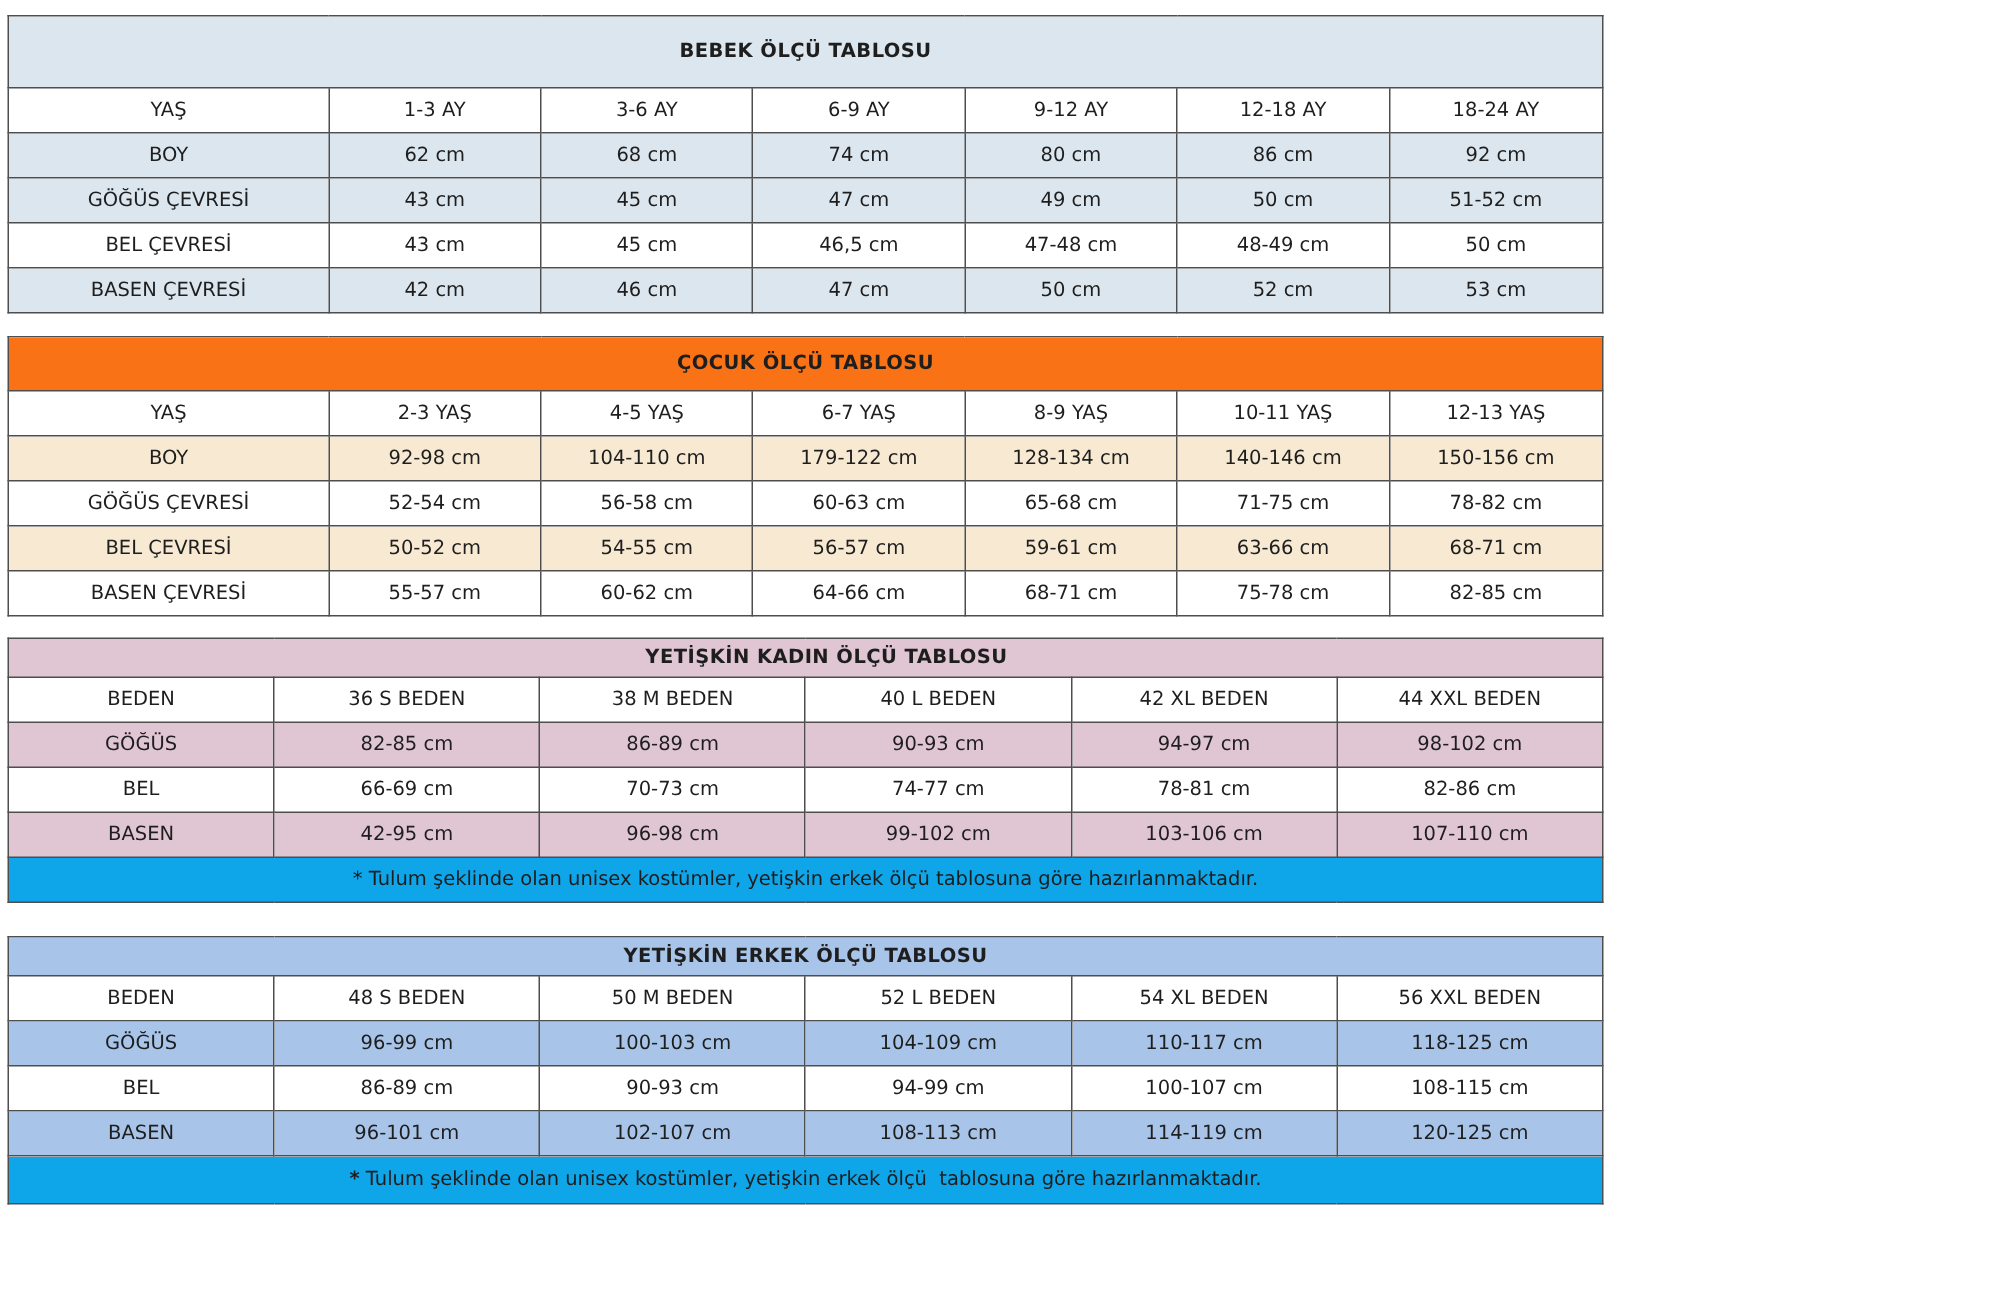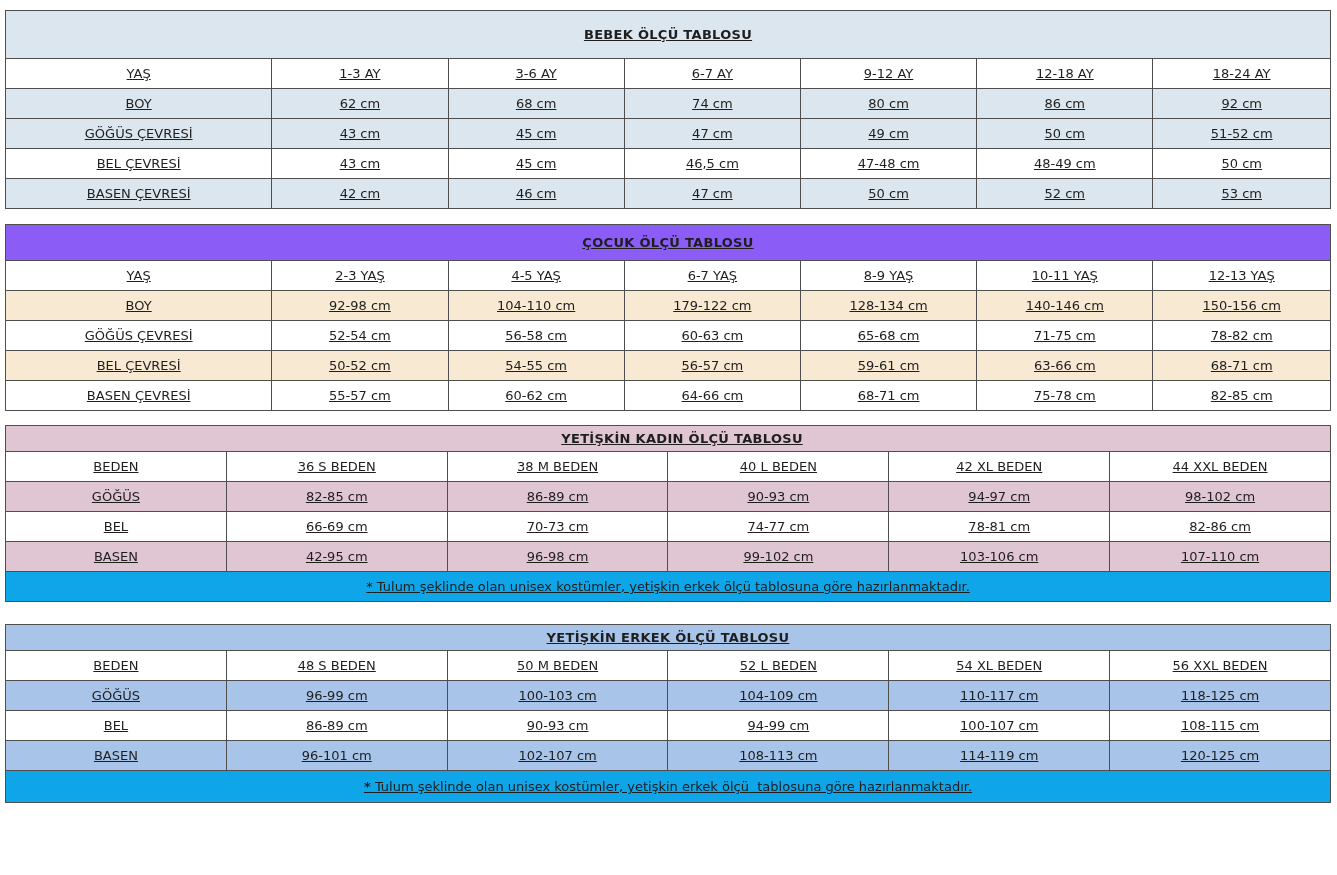--- a/index.html
+++ b/index.html
@@ -13,25 +13,24 @@
     padding: 10px 5px 8px 5px;
   }
   section.chart-block {
     margin-bottom: 15px;
   }
   section[data-table="1"] { margin-bottom: 14px; }
   section[data-table="2"] { margin-bottom: 22px; }
   section[data-table="3"] { margin-bottom: 0; }
 
   table.size-table {
-    width: 1326px;
+    width: 1064px;
     border-collapse: collapse;
     table-layout: fixed;
     border: 1px solid #4e4e4e;
-    text-decoration: underline;
   }
   table.size-table td {
     border: 1px solid #4e4e4e;
     text-align: center;
     vertical-align: middle;
     font-size: 13px;
     padding: 7px 4px;
     color: #1e1e1e;
     overflow: hidden;
   }
@@ -72,21 +71,21 @@
           <col style="width: 13.4%;">
         </colgroup>
         <tbody>
           <tr>
             <td colspan="7" class="title-cell" style="background: rgb(220, 230, 238);">BEBEK ÖLÇÜ TABLOSU</td>
           </tr>
           <tr>
             <td>YAŞ</td>
             <td>1-3 AY</td>
             <td>3-6 AY</td>
-            <td>6-7 AY</td>
+            <td>6-9 AY</td>
             <td>9-12 AY</td>
             <td>12-18 AY</td>
             <td>18-24 AY</td>
           </tr>
           <tr style="background: rgb(220, 230, 238);">
             <td>BOY</td>
             <td>62 cm</td>
             <td>68 cm</td>
             <td>74 cm</td>
             <td>80 cm</td>
@@ -129,21 +128,21 @@
           <col style="width: 20.1%;">
           <col style="width: 13.3%;">
           <col style="width: 13.3%;">
           <col style="width: 13.3%;">
           <col style="width: 13.3%;">
           <col style="width: 13.3%;">
           <col style="width: 13.4%;">
         </colgroup>
         <tbody>
           <tr>
-            <td colspan="7" class="title-cell" style="background: #8b5cf6;">ÇOCUK ÖLÇÜ TABLOSU</td>
+            <td colspan="7" class="title-cell" style="background: #f97316;">ÇOCUK ÖLÇÜ TABLOSU</td>
           </tr>
           <tr>
             <td>YAŞ</td>
             <td>2-3 YAŞ</td>
             <td>4-5 YAŞ</td>
             <td>6-7 YAŞ</td>
             <td>8-9 YAŞ</td>
             <td>10-11 YAŞ</td>
             <td>12-13 YAŞ</td>
           </tr>

